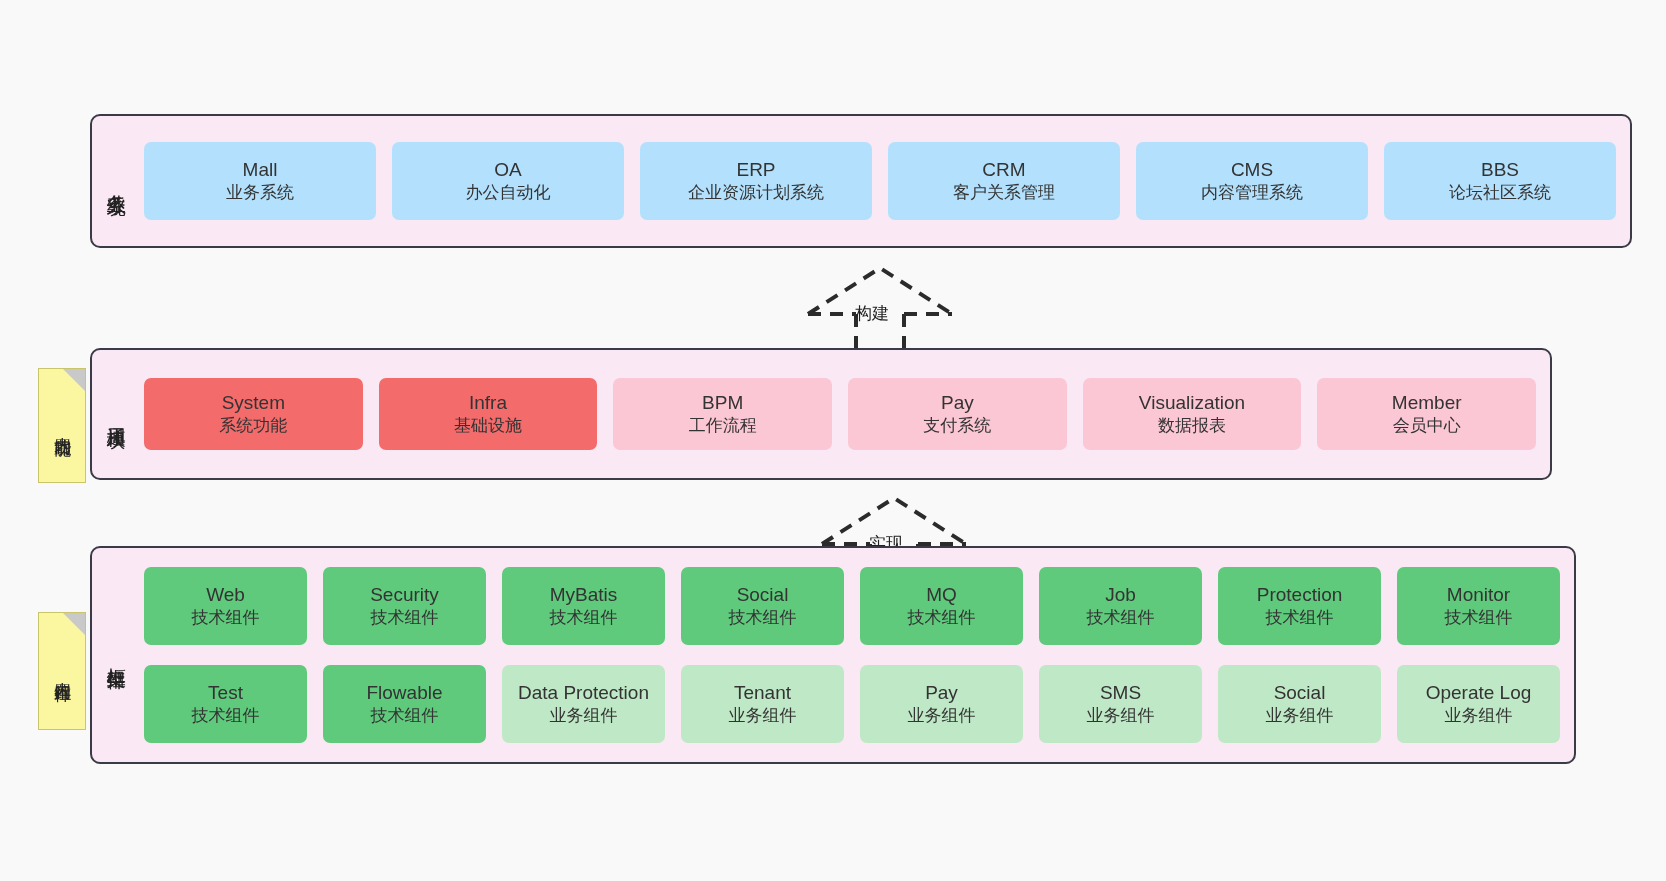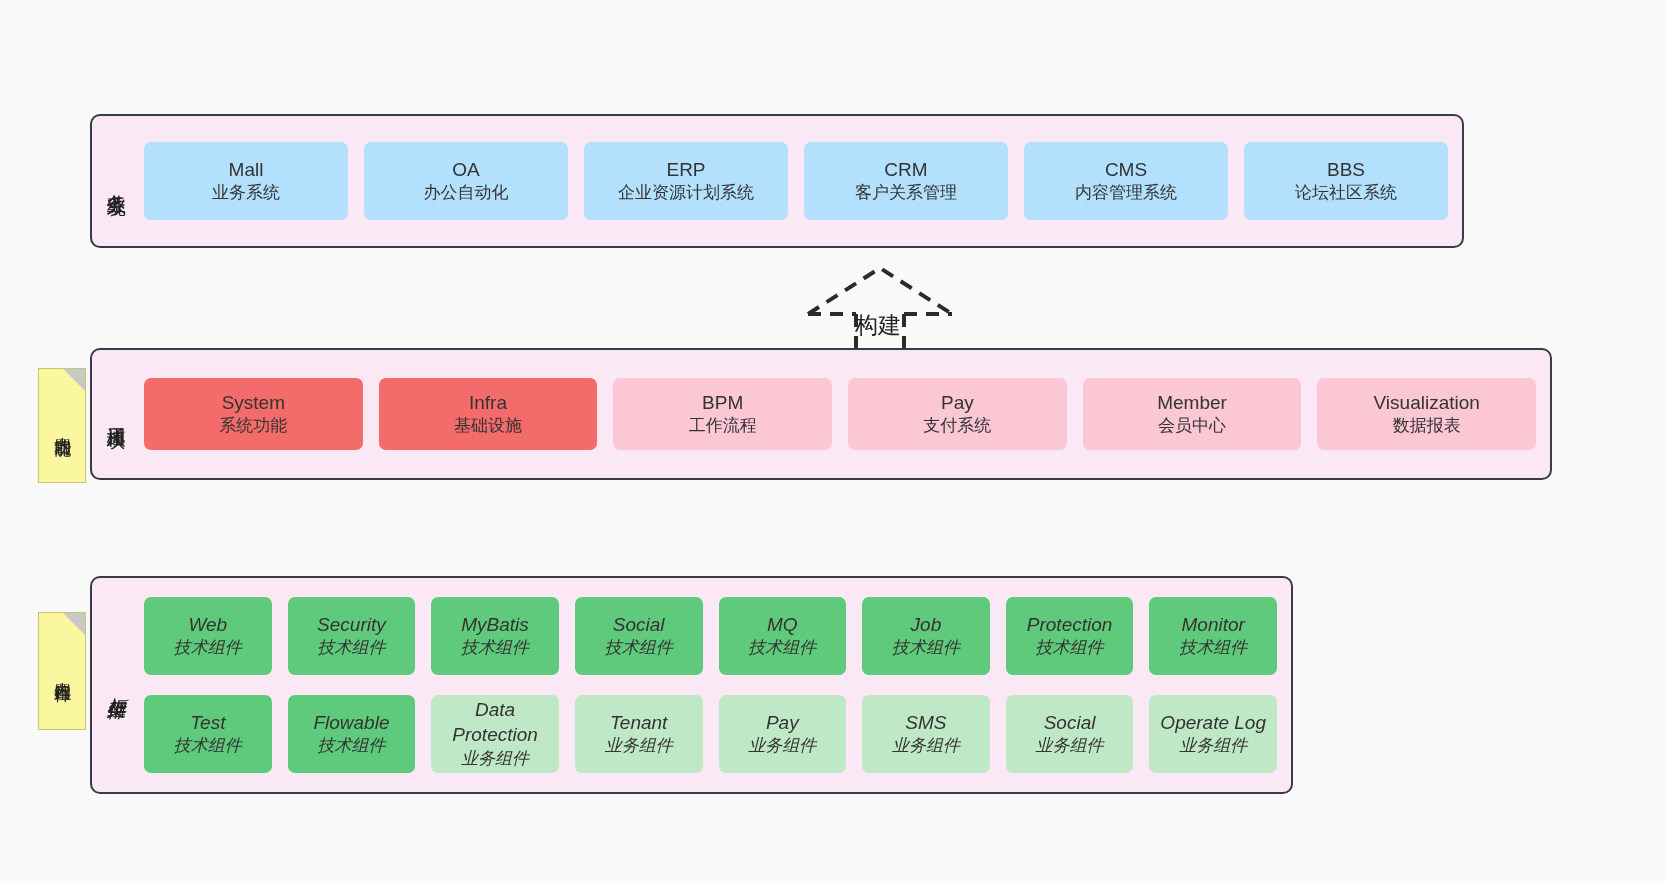--- a/index.html
+++ b/index.html
@@ -95,33 +95,32 @@
     width: 0; height: 0;
     border-left: 22px solid transparent;
     border-top: 22px solid #c9c9c9;
   }
 
   
   .arrow { position: absolute; }
   .arrow svg { display: block; overflow: visible; }
   .arrow-label {
     position: absolute;
-    font-size: 23px;
+    font-size: 17px;
     color: #222;
     background: transparent;
     white-space: nowrap;
-    margin-top: 8px;
   }
 </style>
 </head>
 <body>
 
 <div id="canvas">
 
-  <div class="layer" id="layer-business-system" style="left:90px; top:114px; width:1374px; height:134px;">
+  <div class="layer" id="layer-business-system" style="left:90px; top:114px; width:1542px; height:134px;">
     <div class="layer-title">业务系统</div>
     <div class="layer-body">
       <div class="row">
         <div class="card h-biz c-blue">
           <span class="t1">Mall</span>
           <span class="t2">业务系统</span>
         </div>
         <div class="card h-biz c-blue">
           <span class="t1">OA</span>
           <span class="t2">办公自动化</span>
@@ -178,37 +177,48 @@
         </div>
         <div class="card h-mod c-pink">
           <span class="t1">BPM</span>
           <span class="t2">工作流程</span>
         </div>
         <div class="card h-mod c-pink">
           <span class="t1">Pay</span>
           <span class="t2">支付系统</span>
         </div>
         <div class="card h-mod c-pink">
+          <span class="t1">Visualization</span>
+          <span class="t2">数据报表</span>
+        </div>
+        <div class="card h-mod c-pink">
           <span class="t1">Member</span>
           <span class="t2">会员中心</span>
         </div>
-        <div class="card h-mod c-pink">
-          <span class="t1">Visualization</span>
-          <span class="t2">数据报表</span>
-        </div>
       </div>
     </div>
   </div>
 
+  <div class="arrow" style="left:814px; top:492px;">
+    <svg width="160" height="92" viewBox="0 0 160 92" aria-hidden="true">
+      <polyline points="8,52 80,6 152,52" fill="none" stroke="#2b2b2b" stroke-width="4" stroke-dasharray="13,9" stroke-linecap="butt"></polyline>
+      <polyline points="8,52 56,52" fill="none" stroke="#2b2b2b" stroke-width="4" stroke-dasharray="13,9"></polyline>
+      <polyline points="104,52 152,52" fill="none" stroke="#2b2b2b" stroke-width="4" stroke-dasharray="13,9"></polyline>
+      <polyline points="56,52 56,90" fill="none" stroke="#2b2b2b" stroke-width="4" stroke-dasharray="13,9"></polyline>
+      <polyline points="104,52 104,90" fill="none" stroke="#2b2b2b" stroke-width="4" stroke-dasharray="13,9"></polyline>
+      <polyline points="56,90 104,90" fill="none" stroke="#2b2b2b" stroke-width="4" stroke-dasharray="13,9"></polyline>
+    </svg>
+    <span class="arrow-label" style="left:55px; top:40px;">实现</span>
+  </div>
 
   <div class="note" style="left:38px; top:612px; width:48px; height:118px;">
     <span class="fold"></span>
     <span>内置组件</span>
   </div>
-  <div class="layer" id="layer-framework-component" style="left:90px; top:576px; width:1203px; height:218px;font-style:italic;">
+  <div class="layer" id="layer-framework-component" style="left:90px; top:546px; width:1486px; height:218px;">
     <div class="layer-title">框架组件</div>
     <div class="layer-body">
 
       <div class="row">
         <div class="card h-frame c-green">
           <span class="t1">Web</span>
           <span class="t2">技术组件</span>
         </div>
         <div class="card h-frame c-green">
           <span class="t1">Security</span>

